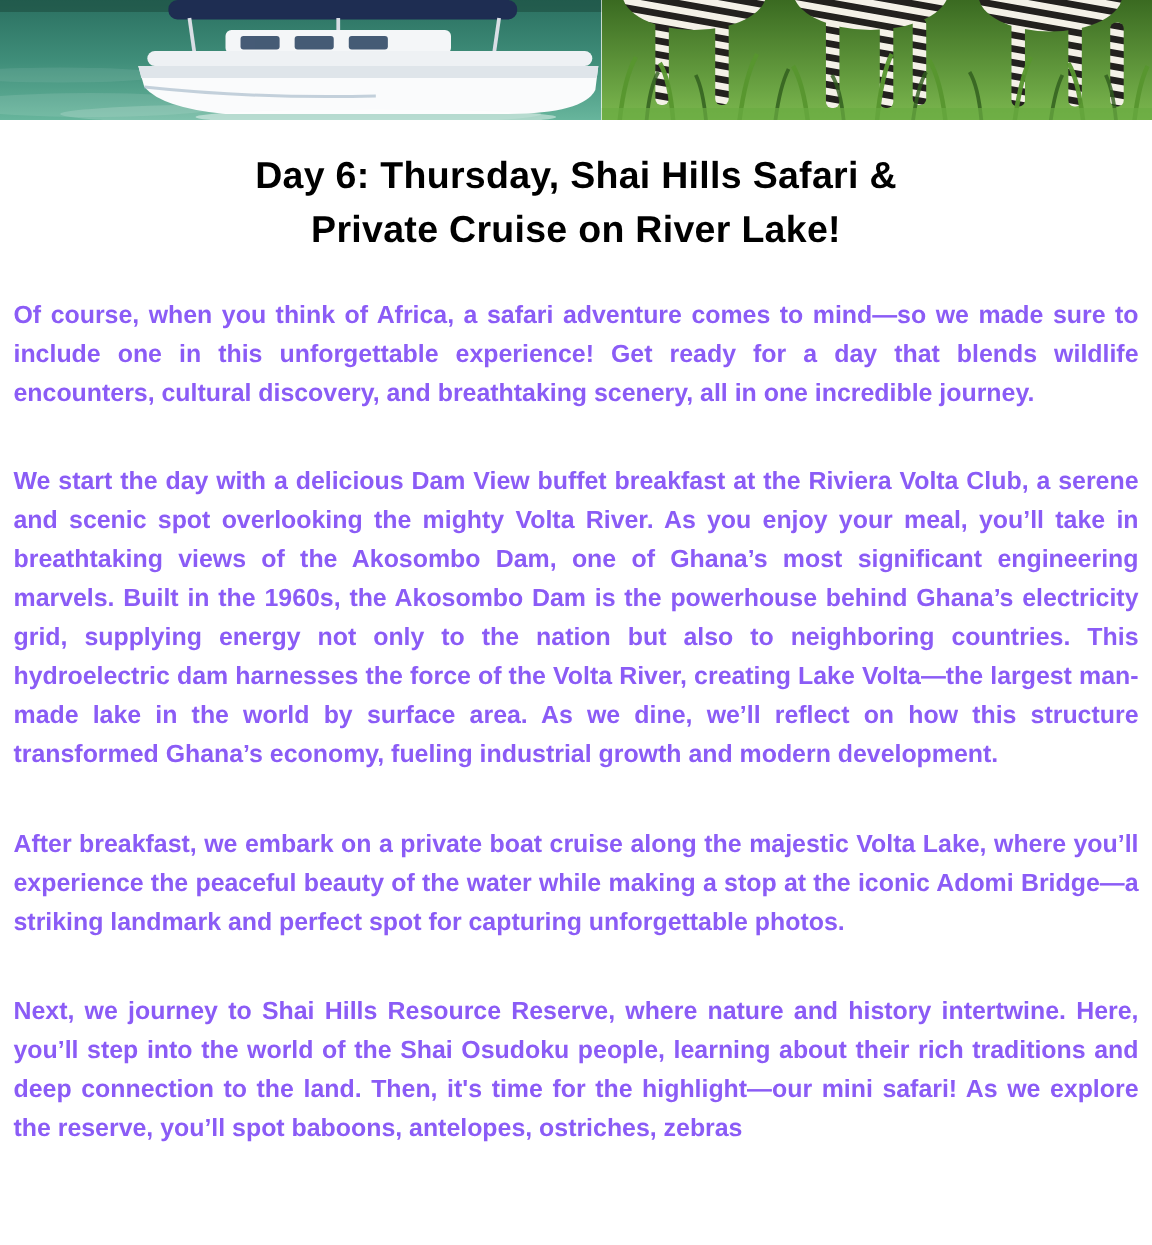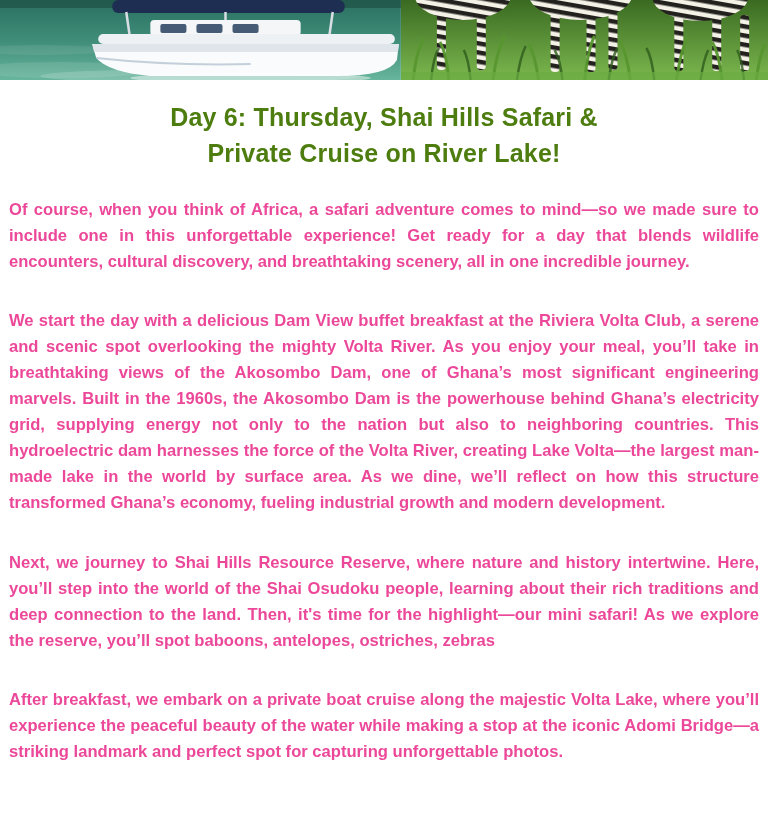--- a/index.html
+++ b/index.html
@@ -15,30 +15,30 @@
   .hero-left  { width: 52.2%; height: 80px; overflow: hidden; }
   .hero-right { width: 47.8%; height: 80px; overflow: hidden; }
   .hero svg { display: block; width: 100%; height: 100%; }
 
   .page-title {
     margin: 20px 14px 26px;
     text-align: center;
     font-size: 25px;
     line-height: 1.42;
     font-weight: 800;
-    color: #4d7c0f;
+    color: #000000;
     letter-spacing: 0.2px;
   }
   .page-title span { display: block; }
 
   .content { padding: 0 9px; }
   .content p {
     font-size: 16.6px;
     font-weight: 700;
-    color: #ec4899;
+    color: #8b5cf6;
     line-height: 1.57;
     text-align: justify;
     margin-bottom: 33px;
   }
 </style>
 </head>
 <body>
 
 <div class="page">
 
@@ -136,17 +136,17 @@
   </div>
 
   <h1 class="page-title">
     <span>Day 6: Thursday, Shai Hills Safari &amp;</span>
     <span>Private Cruise on River Lake!</span>
   </h1>
 
   <div class="content">
     <p>Of course, when you think of Africa, a safari adventure comes to mind—so we made sure to include one in this unforgettable experience! Get ready for a day that blends wildlife encounters, cultural discovery, and breathtaking scenery, all in one incredible journey.</p>
     <p>We start the day with a delicious Dam View buffet breakfast at the Riviera Volta Club, a serene and scenic spot overlooking the mighty Volta River. As you enjoy your meal, you’ll take in breathtaking views of the Akosombo Dam, one of Ghana’s most significant engineering marvels. Built in the 1960s, the Akosombo Dam is the powerhouse behind Ghana’s electricity grid, supplying energy not only to the nation but also to neighboring countries. This hydroelectric dam harnesses the force of the Volta River, creating Lake Volta—the largest man-made lake in the world by surface area. As we dine, we’ll reflect on how this structure transformed Ghana’s economy, fueling industrial growth and modern development.</p>
+    <p>After breakfast, we embark on a private boat cruise along the majestic Volta Lake, where you’ll experience the peaceful beauty of the water while making a stop at the iconic Adomi Bridge—a striking landmark and perfect spot for capturing unforgettable photos.</p>
     <p>Next, we journey to Shai Hills Resource Reserve, where nature and history intertwine. Here, you’ll step into the world of the Shai Osudoku people, learning about their rich traditions and deep connection to the land. Then, it's time for the highlight—our mini safari! As we explore the reserve, you’ll spot baboons, antelopes, ostriches, zebras</p>
-    <p>After breakfast, we embark on a private boat cruise along the majestic Volta Lake, where you’ll experience the peaceful beauty of the water while making a stop at the iconic Adomi Bridge—a striking landmark and perfect spot for capturing unforgettable photos.</p>
   </div>
 
 </div>
 
 </body></html>

